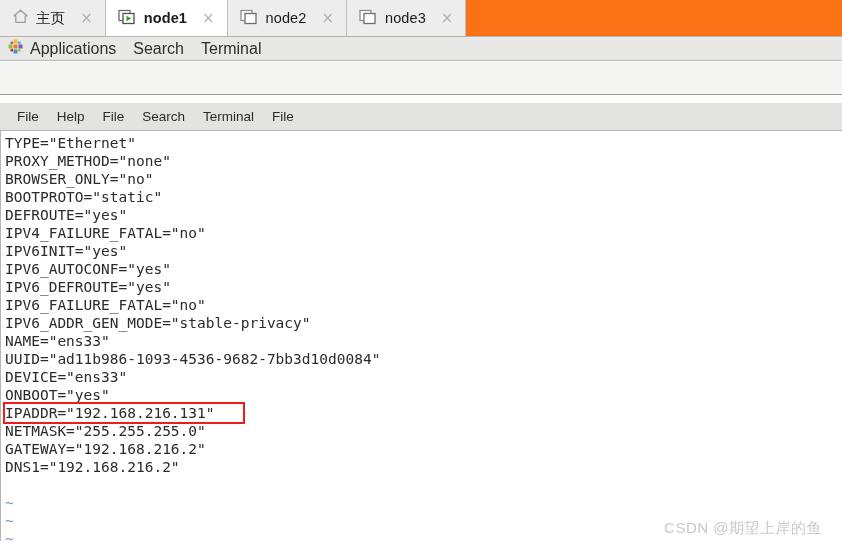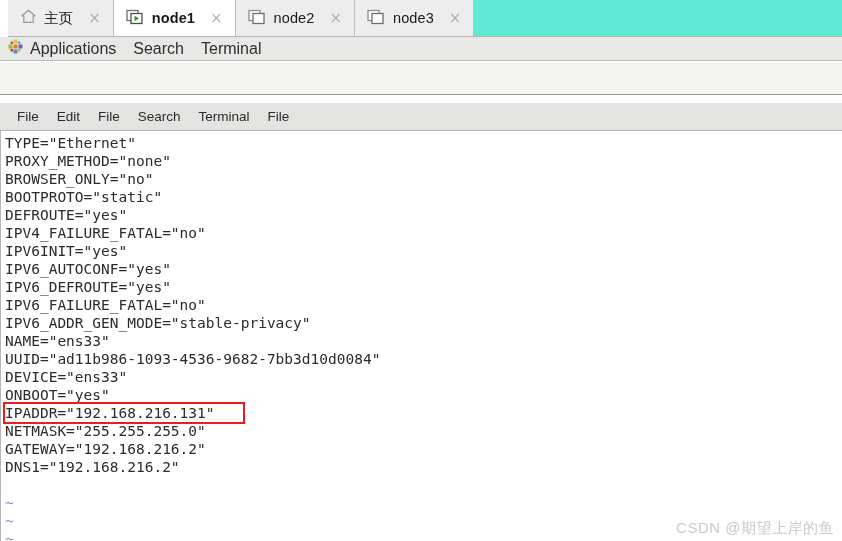--- a/index.html
+++ b/index.html
@@ -12,26 +12,25 @@
     height: 541px;
     overflow: hidden;
     font-family: "Liberation Sans", sans-serif;
     -webkit-font-smoothing: antialiased;
   }
 
   
   .tabbar {
     position: relative;
     height: 37px;
-    background: #5eead4;
+    background: #f97316;
     border-bottom: 1px solid #b4b4b4;
     display: flex;
     align-items: stretch;
     box-sizing: border-box;
-    margin-left: 8px;
   }
   .tab {
     display: flex;
     align-items: center;
     gap: 7px;
     padding: 0 10px 0 12px;
     background: #ededed;
     border-right: 1px solid #bdbdbd;
     box-sizing: border-box;
     position: relative;
@@ -141,21 +140,21 @@
     width: 242px;
     height: 22px;
     border: 2px solid #ee1c1c;
     box-sizing: border-box;
     pointer-events: none;
   }
 
   
   .watermark {
     position: absolute;
-    right: 8px;
+    right: 20px;
     bottom: 6px;
     font-size: 15px;
     color: #c9c9c9;
     font-family: "Liberation Sans", sans-serif;
     white-space: nowrap;
     letter-spacing: .5px;
   }
 </style>
 </head>
 <body>
@@ -224,21 +223,21 @@
   </span>
   <span class="gnome-item">Applications</span>
   <span class="gnome-item">Search</span>
   <span class="gnome-item">Terminal</span>
 </div>
 
 <div class="win-title"></div>
 
 <div class="term-menubar">
   <span class="menu-item">File</span>
-  <span class="menu-item">Edit</span>
+  <span class="menu-item">Help</span>
   <span class="menu-item">File</span>
   <span class="menu-item">Search</span>
   <span class="menu-item">Terminal</span>
   <span class="menu-item">File</span>
 </div>
 
 <div class="term-body">
   <div class="term-lines" id="term-lines"><div class="term-line">TYPE="Ethernet"</div><div class="term-line">PROXY_METHOD="none"</div><div class="term-line">BROWSER_ONLY="no"</div><div class="term-line">BOOTPROTO="static"</div><div class="term-line">DEFROUTE="yes"</div><div class="term-line">IPV4_FAILURE_FATAL="no"</div><div class="term-line">IPV6INIT="yes"</div><div class="term-line">IPV6_AUTOCONF="yes"</div><div class="term-line">IPV6_DEFROUTE="yes"</div><div class="term-line">IPV6_FAILURE_FATAL="no"</div><div class="term-line">IPV6_ADDR_GEN_MODE="stable-privacy"</div><div class="term-line">NAME="ens33"</div><div class="term-line">UUID="ad11b986-1093-4536-9682-7bb3d10d0084"</div><div class="term-line">DEVICE="ens33"</div><div class="term-line">ONBOOT="yes"</div><div class="term-line">IPADDR="192.168.216.131"</div><div class="term-line">NETMASK="255.255.255.0"</div><div class="term-line">GATEWAY="192.168.216.2"</div><div class="term-line">DNS1="192.168.216.2"</div><div class="term-line">&nbsp;</div><div class="term-line tilde">~</div><div class="term-line tilde">~</div><div class="term-line tilde">~</div></div>
   <div class="annot-box" style="top: 271px; border-color: rgb(238, 28, 28);"></div>
   <div class="watermark">CSDN @期望上岸的鱼</div>

